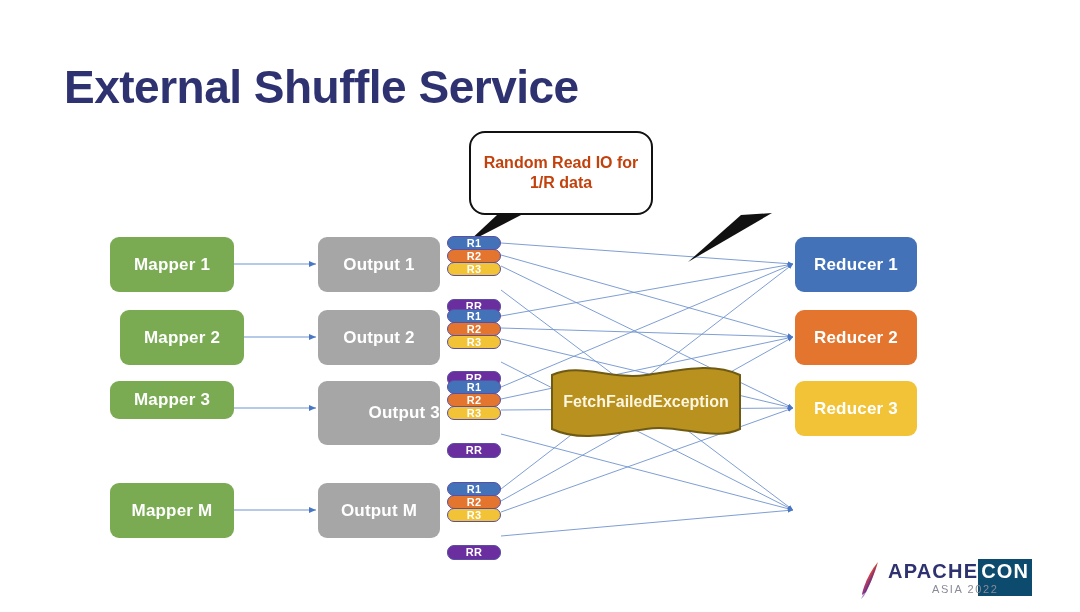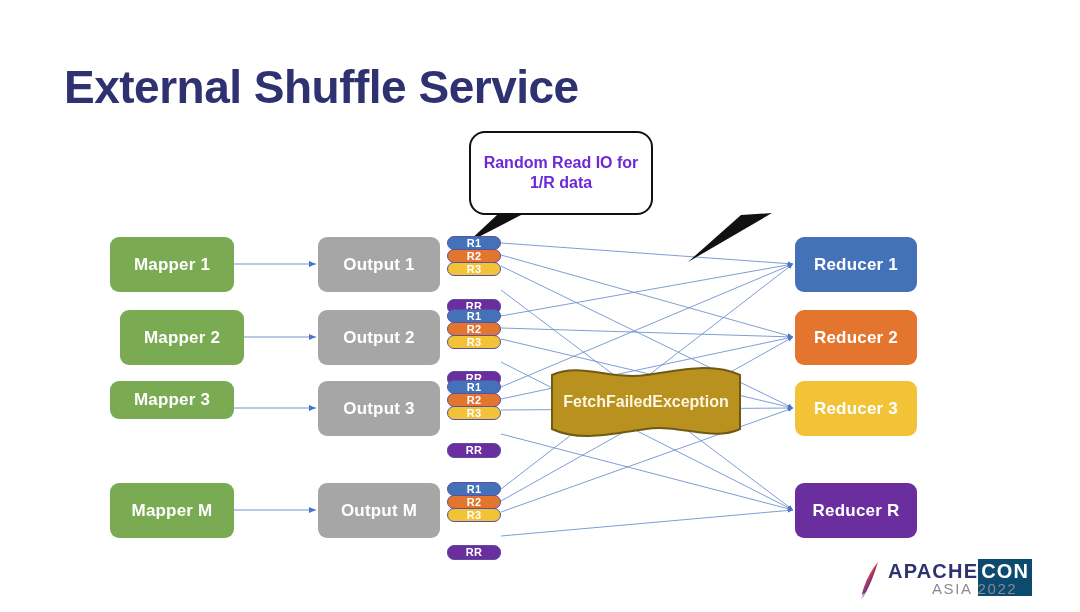--- a/index.html
+++ b/index.html
@@ -46,21 +46,21 @@
   .s-r1{background:#4472b9;}
   .s-r2{background:#e3752e;}
   .s-r3{background:#f2c337;}
   .s-rr{background:#6b2e9e;margin-top:16px;}
 
   
   .callout{
     position:absolute;background:#ffffff;
     border:2px solid #111111;border-radius:16px;
     display:flex;align-items:center;justify-content:center;
-    text-align:center;color:#6d28d9;
+    text-align:center;color:#c2410c;
     font-size:16px;font-weight:600;line-height:1.28;
     box-sizing:border-box;padding:6px 10px;
   }
 
   
   #ribbon{position:absolute;left:549px;top:366px;width:194px;height:72px;}
   .ribbon-label{
     position:absolute;left:549px;top:366px;width:194px;height:72px;
     display:flex;align-items:center;justify-content:center;
     text-align:center;color:#fdf6e0;
@@ -73,21 +73,21 @@
   .logo-wordmark{
     position:absolute;left:32px;top:2px;
     font-size:20px;font-weight:700;letter-spacing:1.2px;
     color:#2e3270;line-height:22px;white-space:nowrap;
   }
   .logo-con{
     background:#0c4a6e;color:#ffffff;padding:1px 3px 14px 3px;
   }
   .logo-sub{
     position:absolute;left:76px;top:25px;
-    font-size:15px;letter-spacing:1.6px;color:#8a8a96;
+    font-size:11px;letter-spacing:1.6px;color:#8a8a96;
     line-height:12px;white-space:nowrap;
   }
 </style>
 </head>
 <body>
 
 <div id="slide">
 
   <div class="title">External Shuffle Service</div>
 
@@ -173,21 +173,21 @@
   <div class="strip s-r3" style="left:447px;top:335px;width:54px;height:14px;">
     <span>R3</span>
   </div>
   <div class="strip s-rr" style="left:447px;top:355px;width:54px;height:15px;">
     <span>RR</span>
   </div>
 
   <div class="node mapper" style="left:110px;top:381px;width:124px;height:38px;">
     <span>Mapper 3</span>
   </div>
-  <div class="node output" style="left:318px;top:381px;width:122px;height:55px;">
+  <div class="node output" style="left:318px;top:381px;width:122px;height:64px;justify-content:flex-end;">
     <span>Output 3</span>
   </div>
   <div class="strip s-r1" style="left:447px;top:380px;width:54px;height:14px;">
     <span>R1</span>
   </div>
   <div class="strip s-r2" style="left:447px;top:393px;width:54px;height:14px;">
     <span>R2</span>
   </div>
   <div class="strip s-r3" style="left:447px;top:406px;width:54px;height:14px;">
     <span>R3</span>
@@ -224,23 +224,20 @@
   </div>
 
   <div class="node red1" style="left:795px;top:237px;width:122px;height:55px;">
     <span>Reducer 1</span>
   </div>
   <div class="node red2" style="left:795px;top:310px;width:122px;height:55px;">
     <span>Reducer 2</span>
   </div>
   <div class="node red3" style="left:795px;top:381px;width:122px;height:55px;">
     <span>Reducer 3</span>
-  </div>
-  <div class="node redR" style="left:795px;top:483px;width:122px;height:55px;">
-    <span>Reducer R</span>
   </div>
 
   <div class="logo">
     <svg width="30" height="44" viewBox="0 0 30 44" xmlns="http://www.w3.org/2000/svg">
       <defs>
         <linearGradient id="fg" x1="0" y1="0" x2="0.4" y2="1">
           <stop offset="0%" stop-color="#f08a22"></stop>
           <stop offset="45%" stop-color="#d2443f"></stop>
           <stop offset="100%" stop-color="#6b2e9e"></stop>
         </linearGradient>

